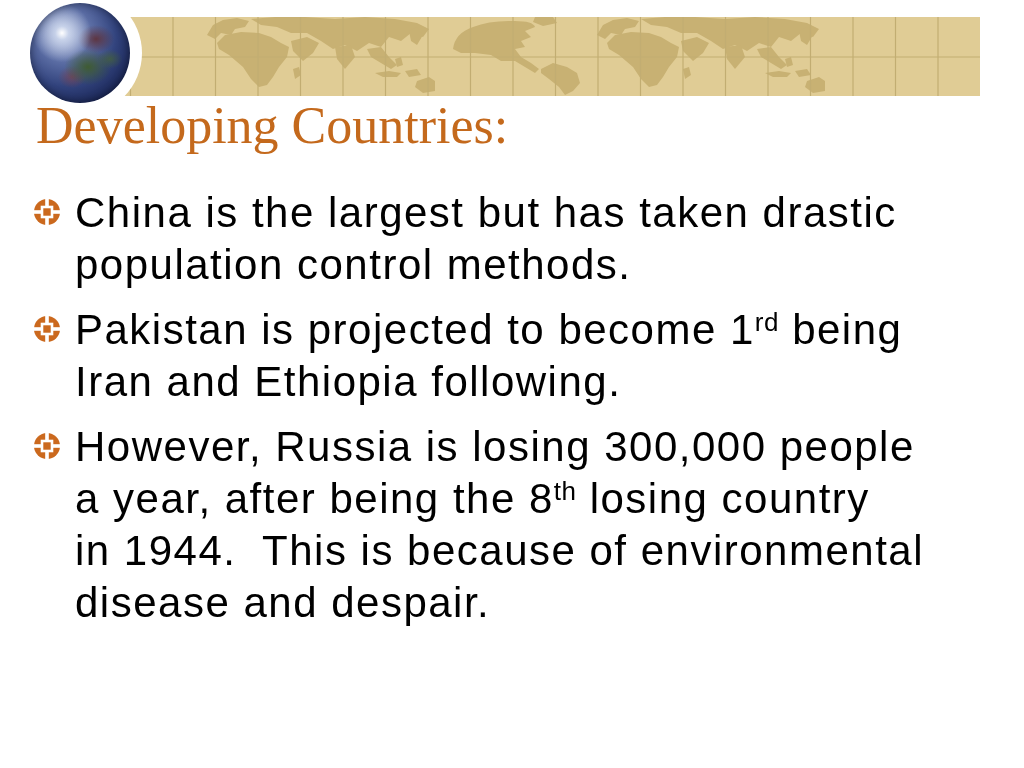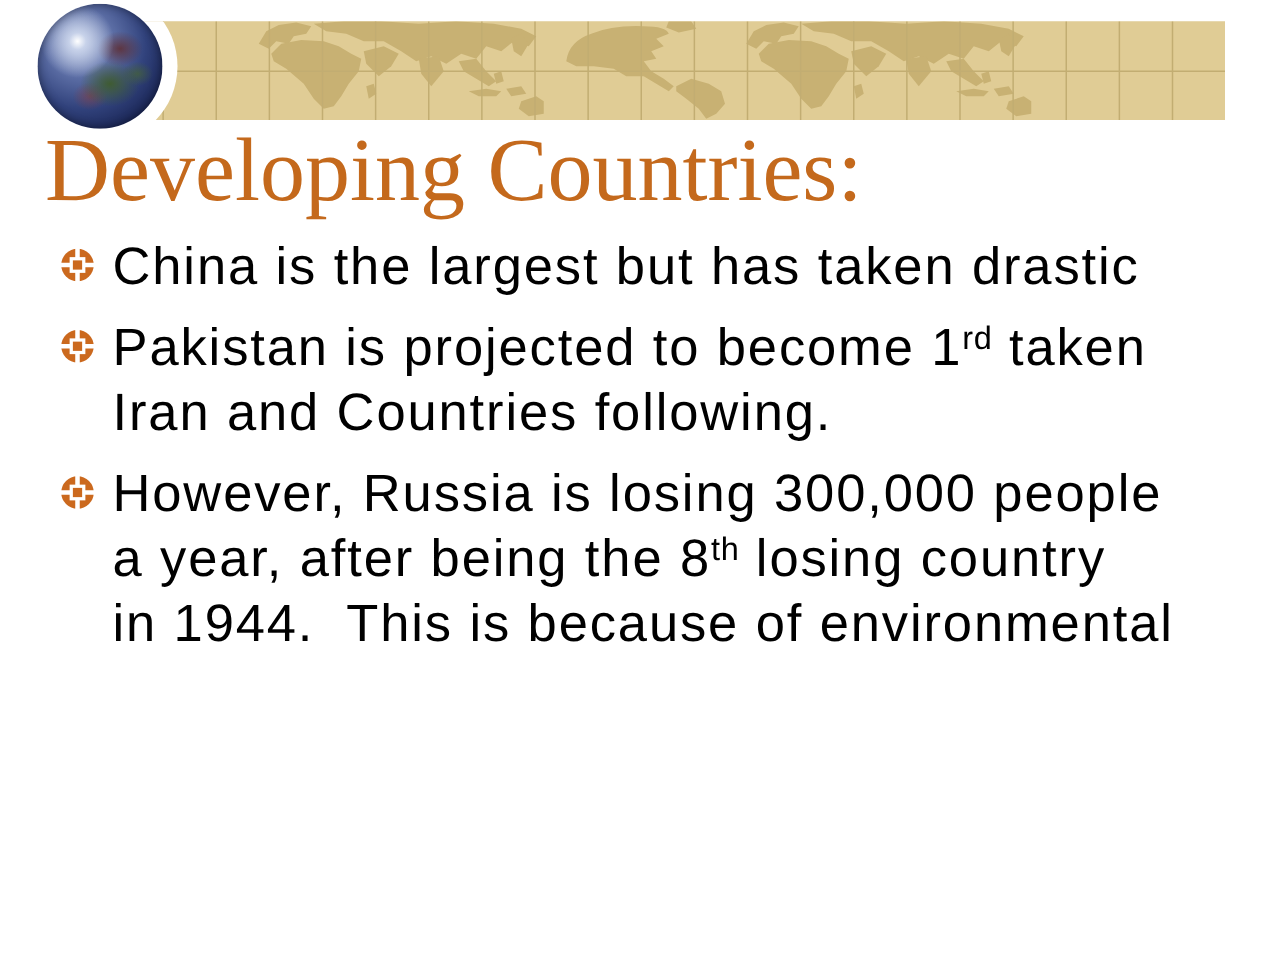--- a/index.html
+++ b/index.html
@@ -36,27 +36,27 @@
       radial-gradient(ellipse 18% 14% at 80% 56%, rgba(70,100,50,.7), rgba(70,100,50,0) 70%),
       radial-gradient(circle at 35% 32%, #96a4cd 0%, #5d6fa6 28%, #31427c 55%, #1b2757 78%, #0d1434 100%);
     box-shadow:inset 0 0 8px rgba(0,0,0,.45);
   }
 
   
   .title{
     position:absolute;left:36px;top:100px;margin:0;
     font-family:"Liberation Serif", serif;
     font-weight:400;
-    font-size:72px;line-height:1;
+    font-size:52px;line-height:1;
     color:var(--c-title,#C4691C);
     white-space:pre;
   }
 
   
-  .bullets{position:absolute;left:48px;top:187px;width:960px;color:var(--c-text,#000);}
+  .bullets{position:absolute;left:33px;top:187px;width:960px;color:var(--c-text,#000);}
   .bullet-item{position:relative;padding-left:42px;margin:0 0 13px 0;}
   .bullet-icon{position:absolute;left:0;top:11px;width:28px;height:28px;}
   .line{
     white-space:pre;
     font-size:42px;line-height:52px;letter-spacing:1.5px;
     font-weight:400;
   }
   .line sup{
     font-size:26px;line-height:0;vertical-align:13px;letter-spacing:.5px;
   }
@@ -128,48 +128,50 @@
       <span class="bullet-icon">
         <svg width="28" height="28" viewBox="0 0 28 28">
           <circle cx="14" cy="14" r="13" fill="var(--c-bullet)"></circle>
           <rect x="0" y="12.2" width="28" height="3.6" fill="#fff"></rect>
           <rect x="12.2" y="0" width="3.6" height="28" fill="#fff"></rect>
           <rect x="9" y="9" width="10" height="10" fill="var(--c-bullet)" stroke="#fff" stroke-width="2.6"></rect>
         </svg>
       </span>
       <div class="bullet-text">
           <div class="line"><span>China is the largest but has taken drastic</span></div>
+          <div class="line"><span>population control methods.</span></div>
         </div>
     </div>
 
     <div class="bullet-item">
       <span class="bullet-icon">
         <svg width="28" height="28" viewBox="0 0 28 28">
           <circle cx="14" cy="14" r="13" fill="var(--c-bullet)"></circle>
           <rect x="0" y="12.2" width="28" height="3.6" fill="#fff"></rect>
           <rect x="12.2" y="0" width="3.6" height="28" fill="#fff"></rect>
           <rect x="9" y="9" width="10" height="10" fill="var(--c-bullet)" stroke="#fff" stroke-width="2.6"></rect>
         </svg>
       </span>
       <div class="bullet-text">
-          <div class="line"><span>Pakistan is projected to become 1</span><sup>rd</sup><span> taken</span></div>
-          <div class="line"><span>Iran and Countries following.</span></div>
+          <div class="line"><span>Pakistan is projected to become 1</span><sup>rd</sup><span> being</span></div>
+          <div class="line"><span>Iran and Ethiopia following.</span></div>
         </div>
     </div>
 
     <div class="bullet-item">
       <span class="bullet-icon">
         <svg width="28" height="28" viewBox="0 0 28 28">
           <circle cx="14" cy="14" r="13" fill="var(--c-bullet)"></circle>
           <rect x="0" y="12.2" width="28" height="3.6" fill="#fff"></rect>
           <rect x="12.2" y="0" width="3.6" height="28" fill="#fff"></rect>
           <rect x="9" y="9" width="10" height="10" fill="var(--c-bullet)" stroke="#fff" stroke-width="2.6"></rect>
         </svg>
       </span>
       <div class="bullet-text">
           <div class="line"><span>However, Russia is losing 300,000 people</span></div>
           <div class="line"><span>a year, after being the 8</span><sup>th</sup><span> losing country</span></div>
           <div class="line"><span>in 1944.  This is because of environmental</span></div>
+          <div class="line"><span>disease and despair.</span></div>
         </div>
     </div>
   </div>
 
 </div>
 
 </body></html>

